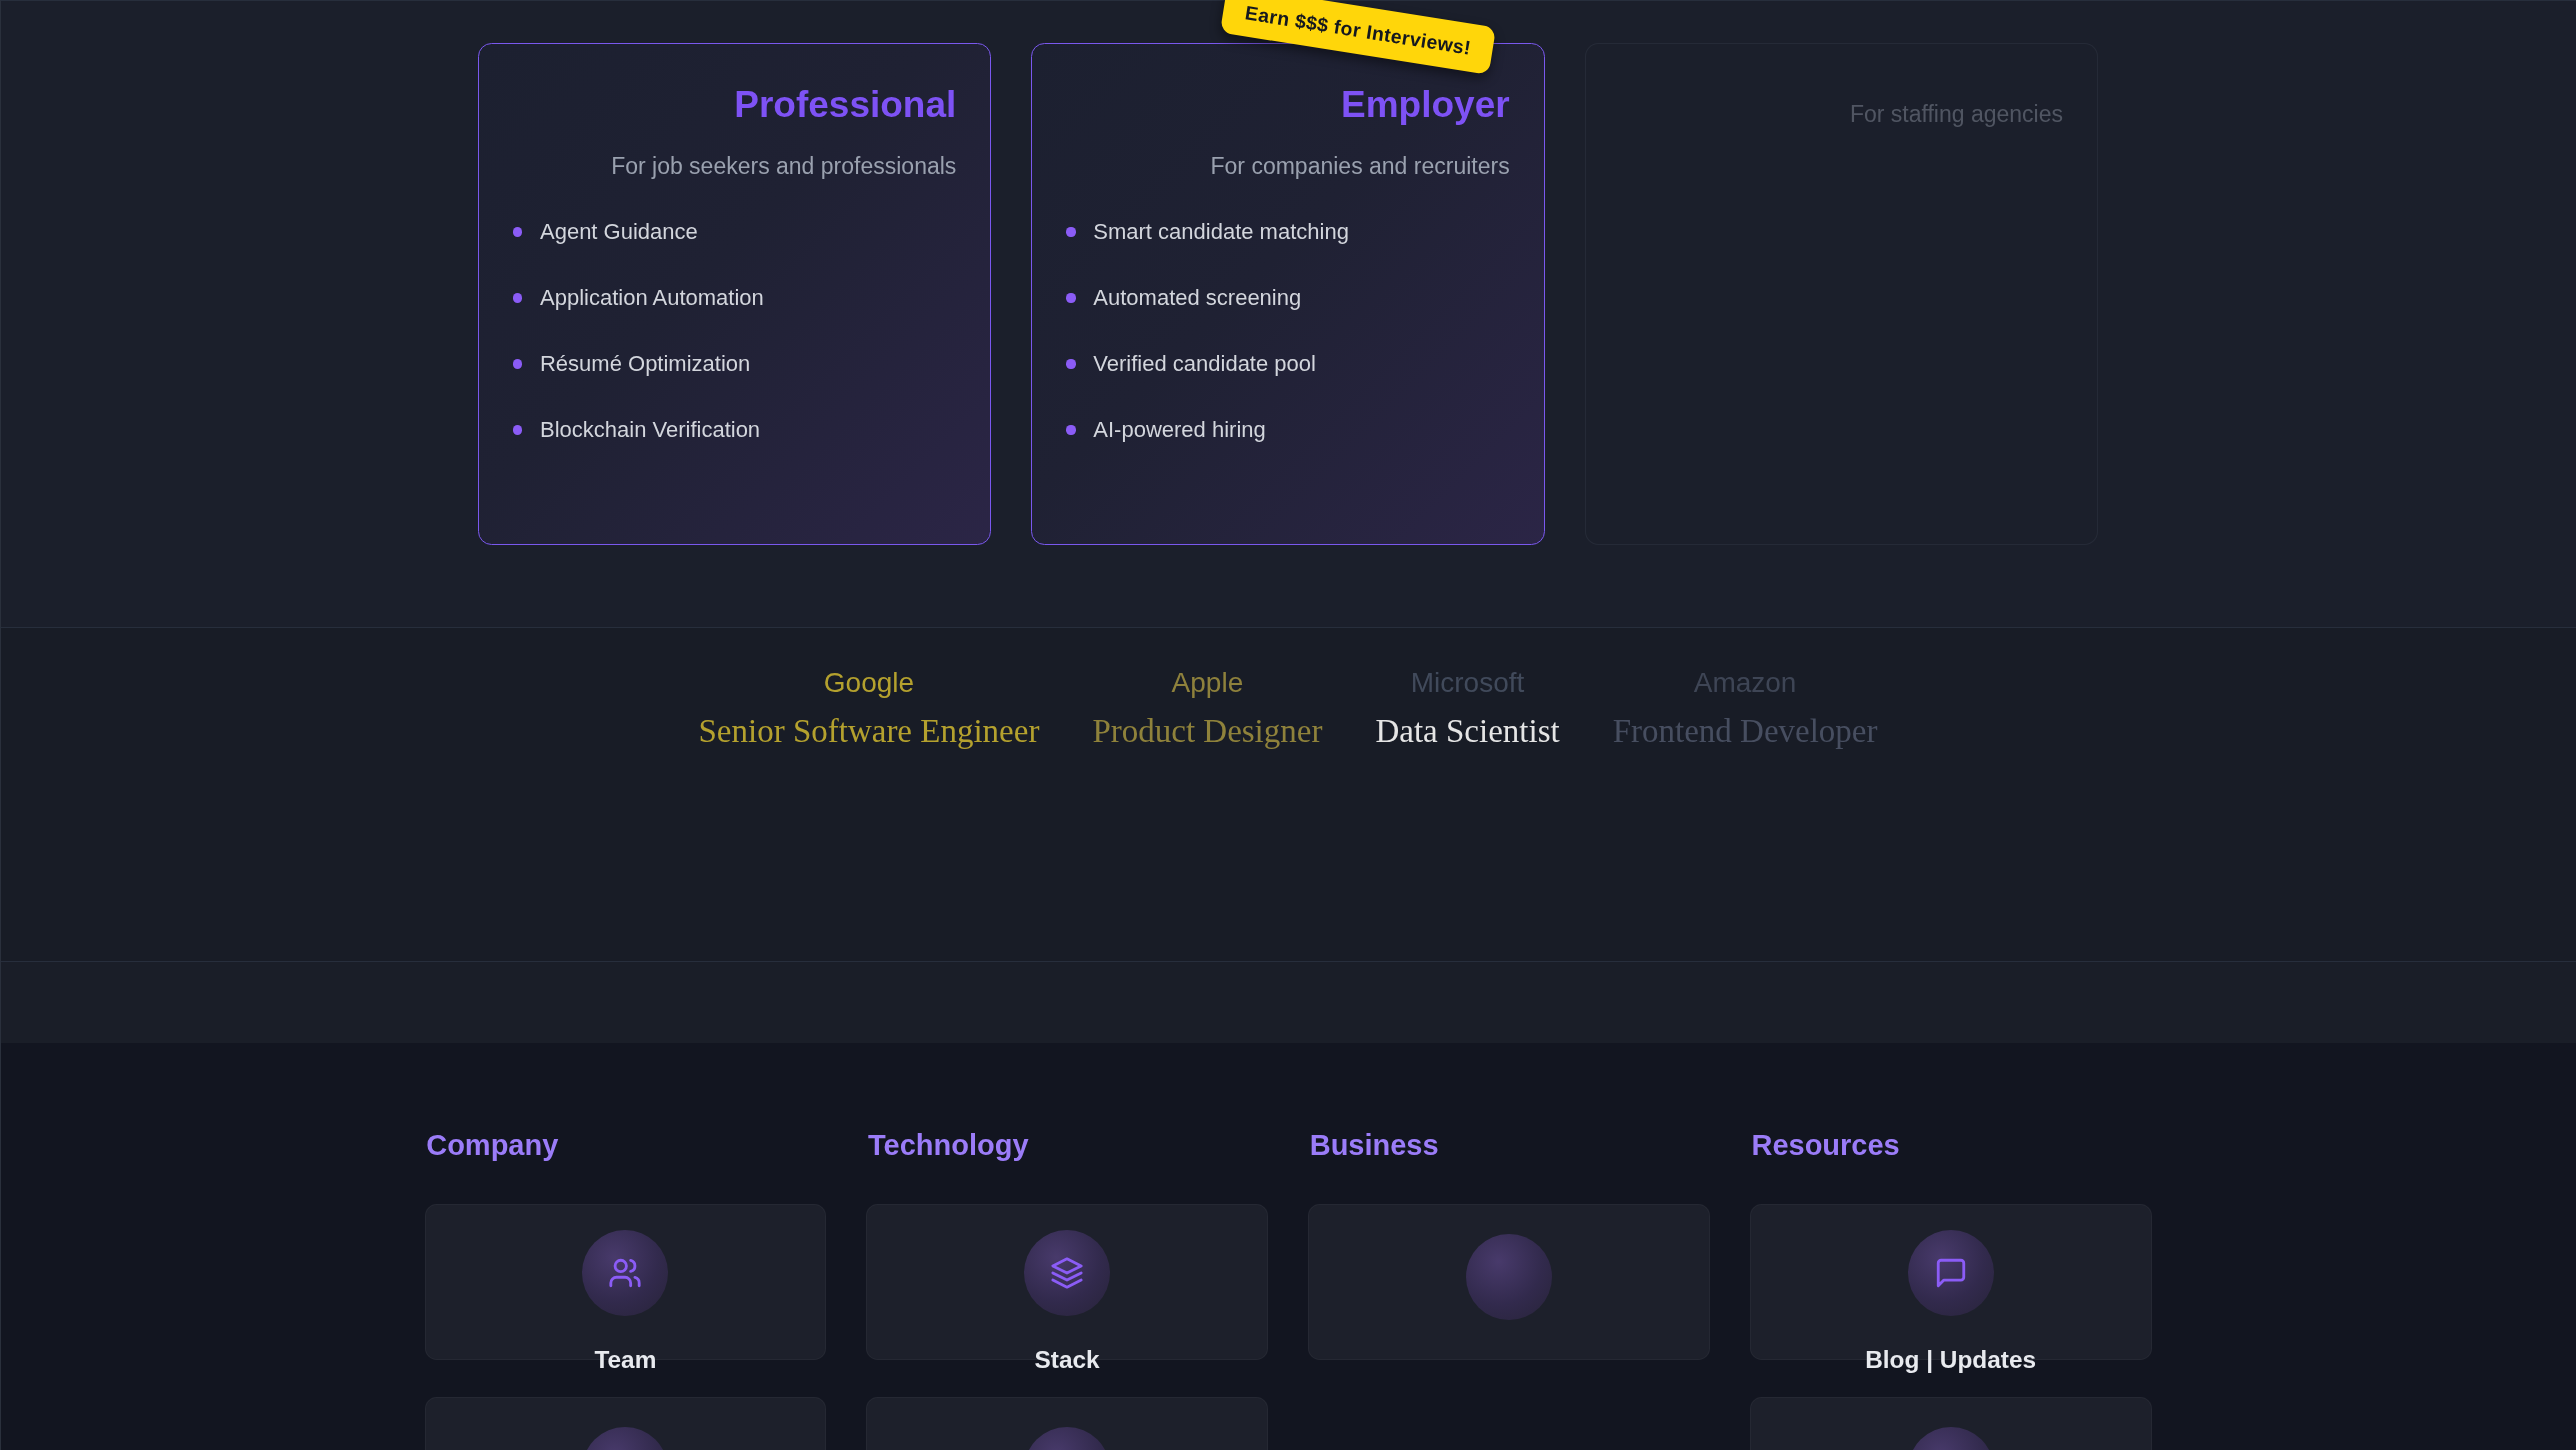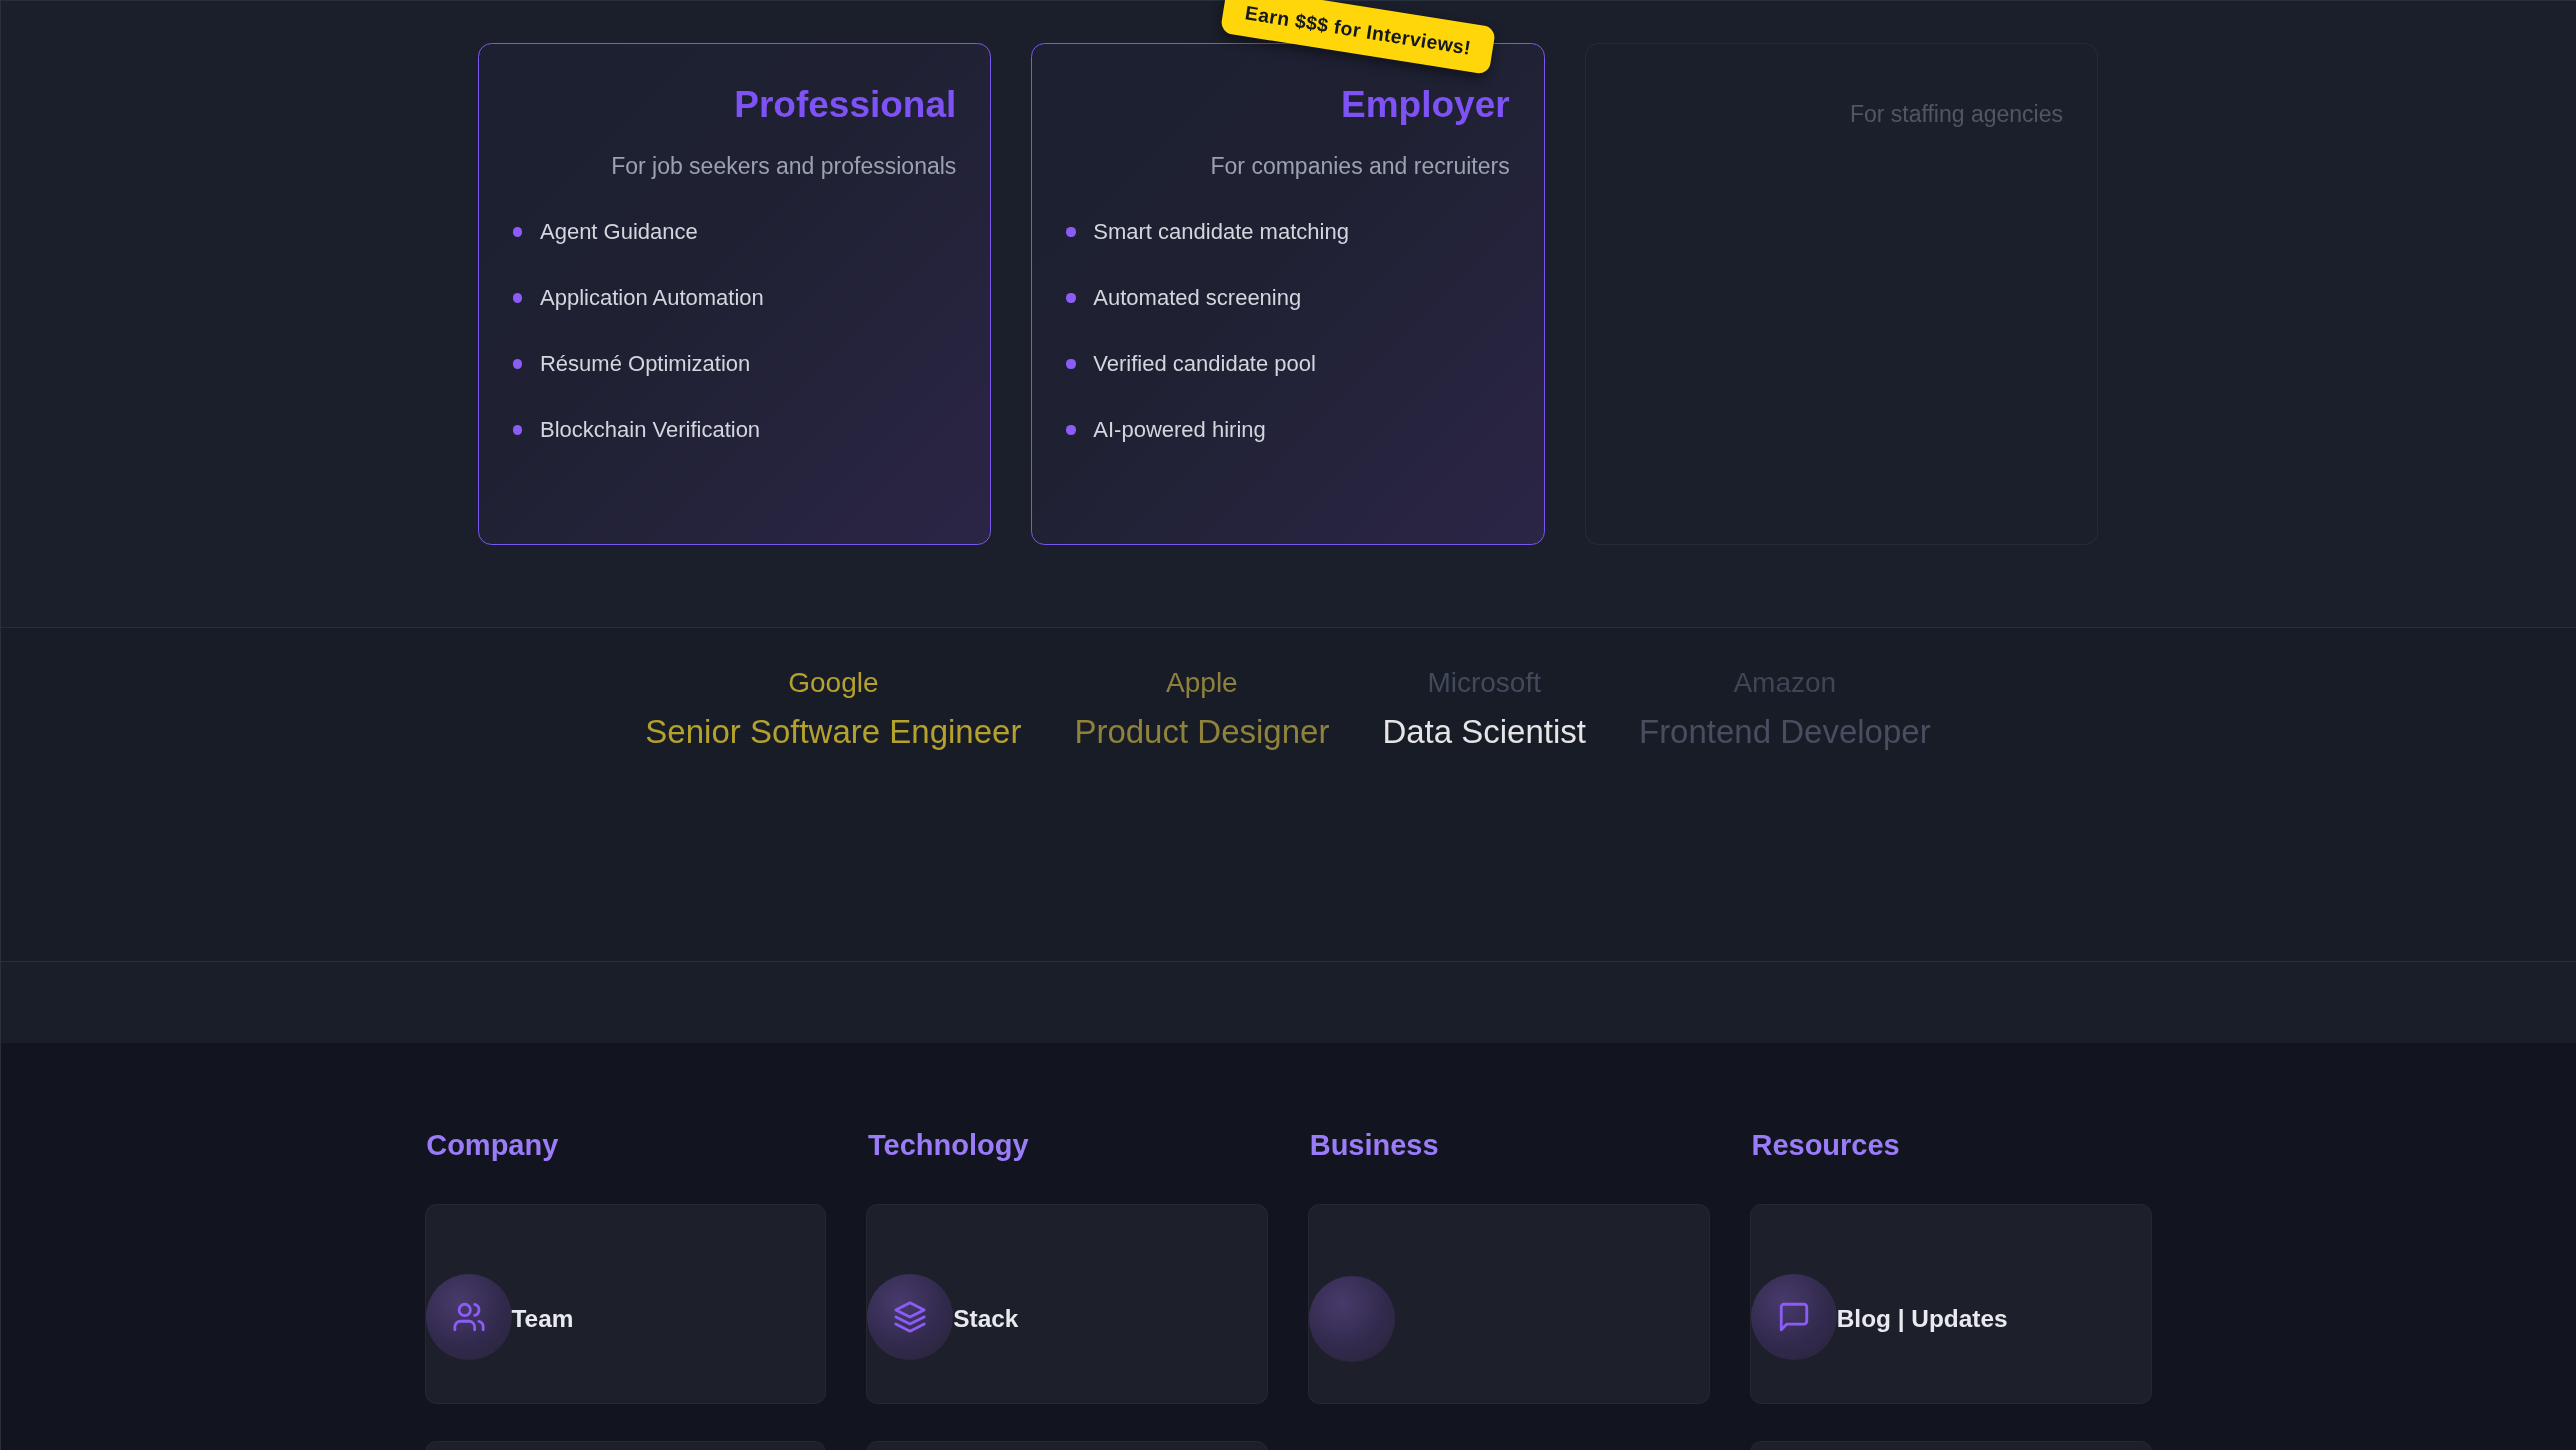--- a/index.html
+++ b/index.html
@@ -52,37 +52,37 @@
   .section-featured {
     height:334px; background:#181c26; border-top:0.8px solid #272e3c; text-align:center;
   }
   .feat-heading {
     margin:0; padding-top:86px; font-size:23.6px; font-weight:normal;
     letter-spacing:5.9px; color:#8a93a6;
   }
   .jobs-row { margin-top:39px; display:flex; justify-content:center; align-items:flex-start; gap:53px; }
   .job { text-align:center; cursor:pointer; }
   .job .company { font-size:28px; margin-bottom:13.5px; }
-  .job .jtitle { font-size:33px; }
+  .job .jtitle { font-size:33px;font-family:Liberation Serif, serif; }
   .jobA .company, .jobA .jtitle { color:#b4a12e; }
   .jobB .company { color:#8e813c; } .jobB .jtitle { color:#8f823b; }
   .jobC .company { color:#414a5b; } .jobC .jtitle { color:#e5e5e5; }
   .jobD .company { color:#3e4555; } .jobD .jtitle { color:#474e60; }
 
   
   .section-strip { height:82px; background:#1a1e28; border-top:0.8px solid #272e3c; }
 
   
   .section-footer { background:#121520; padding-top:86px; height:407px; }
   .footer-grid { width:1727px; margin:0 auto; display:flex; gap:40px; }
   .footer-col { width:402px; }
   .footer-heading { font-size:29px; font-weight:bold; color:#9b7cf8; margin:0 0 42px 1.7px; }
   .footer-card {
-    height:200px; background:#1d202b; border:0.8px solid rgba(255,255,255,0.04);
-    border-radius:11.8px; display:flex; flex-direction:row; align-items:center;
+    height:156px; background:#1d202b; border:0.8px solid rgba(255,255,255,0.04);
+    border-radius:11.8px; display:flex; flex-direction:column; align-items:center;
     cursor:pointer;
   }
   .footer-card + .footer-card { margin-top:37px; }
   .icon-circle {
     margin-top:25px; width:86px; height:86px; border-radius:50%;
     background:radial-gradient(circle at 38% 32%, #483a6b 0%, #322a4d 55%, #272338 100%);
     display:flex; align-items:center; justify-content:center; flex:0 0 auto;
   }
   .icon-circle svg { width:34px; height:34px; stroke:#8b5cf6; fill:none; stroke-width:2; stroke-linecap:round; stroke-linejoin:round; }
   .footer-card .card-label { margin-top:30px; font-size:24.4px; font-weight:bold; color:#e8eaef; }

